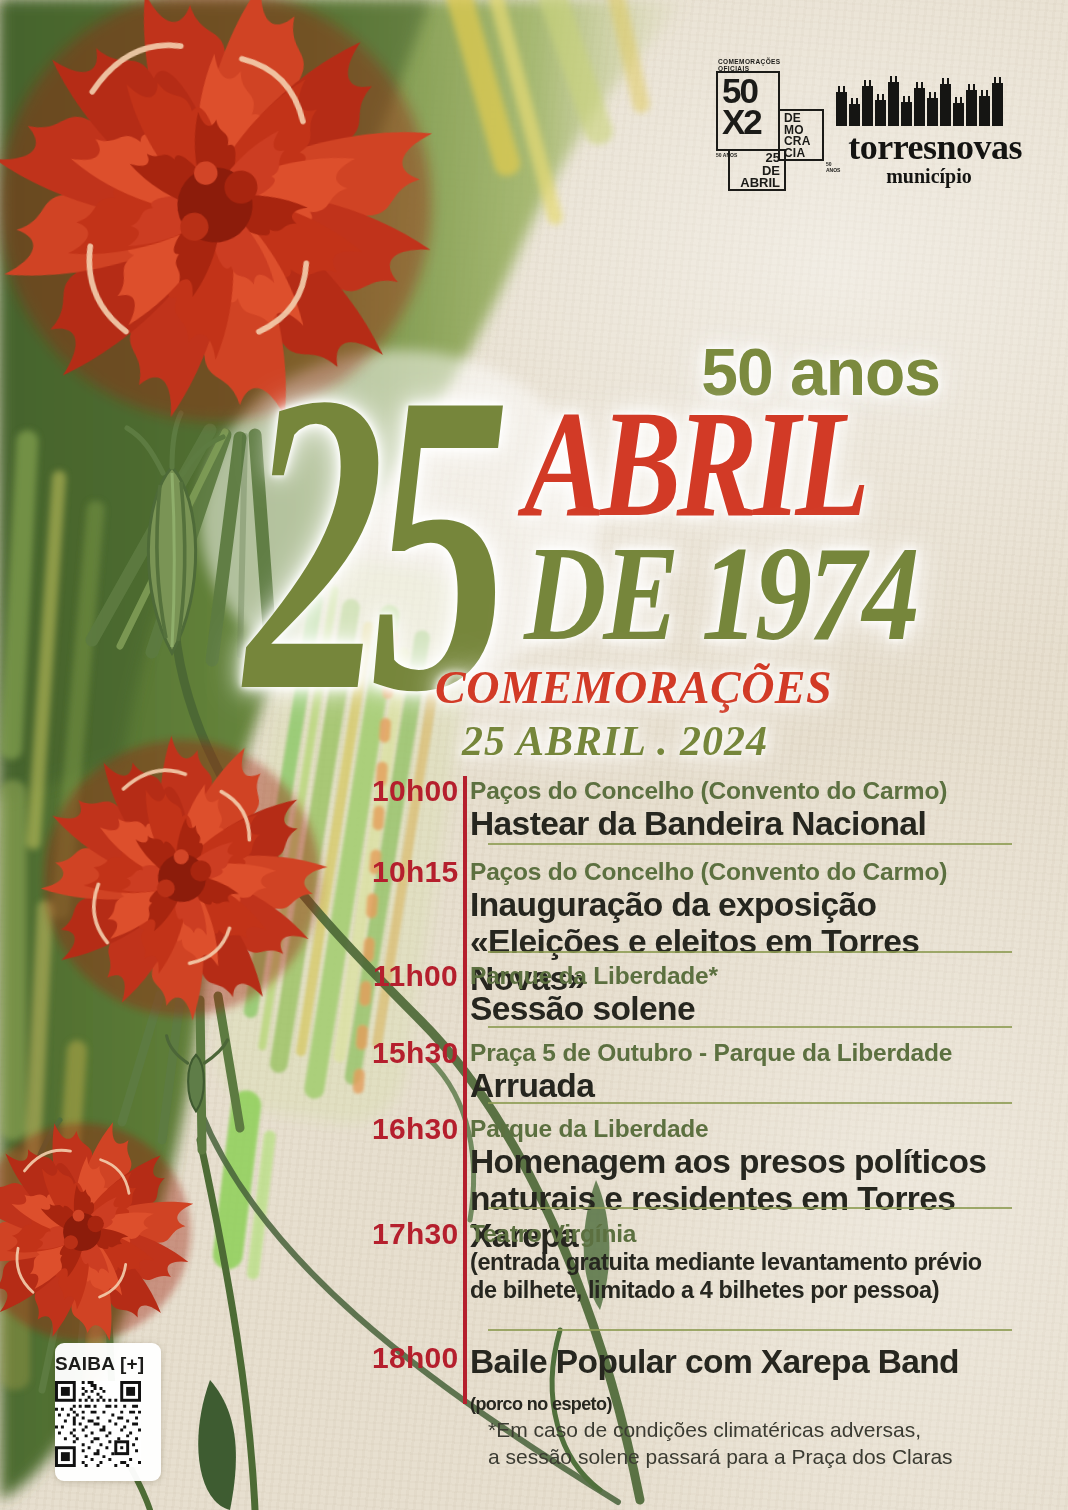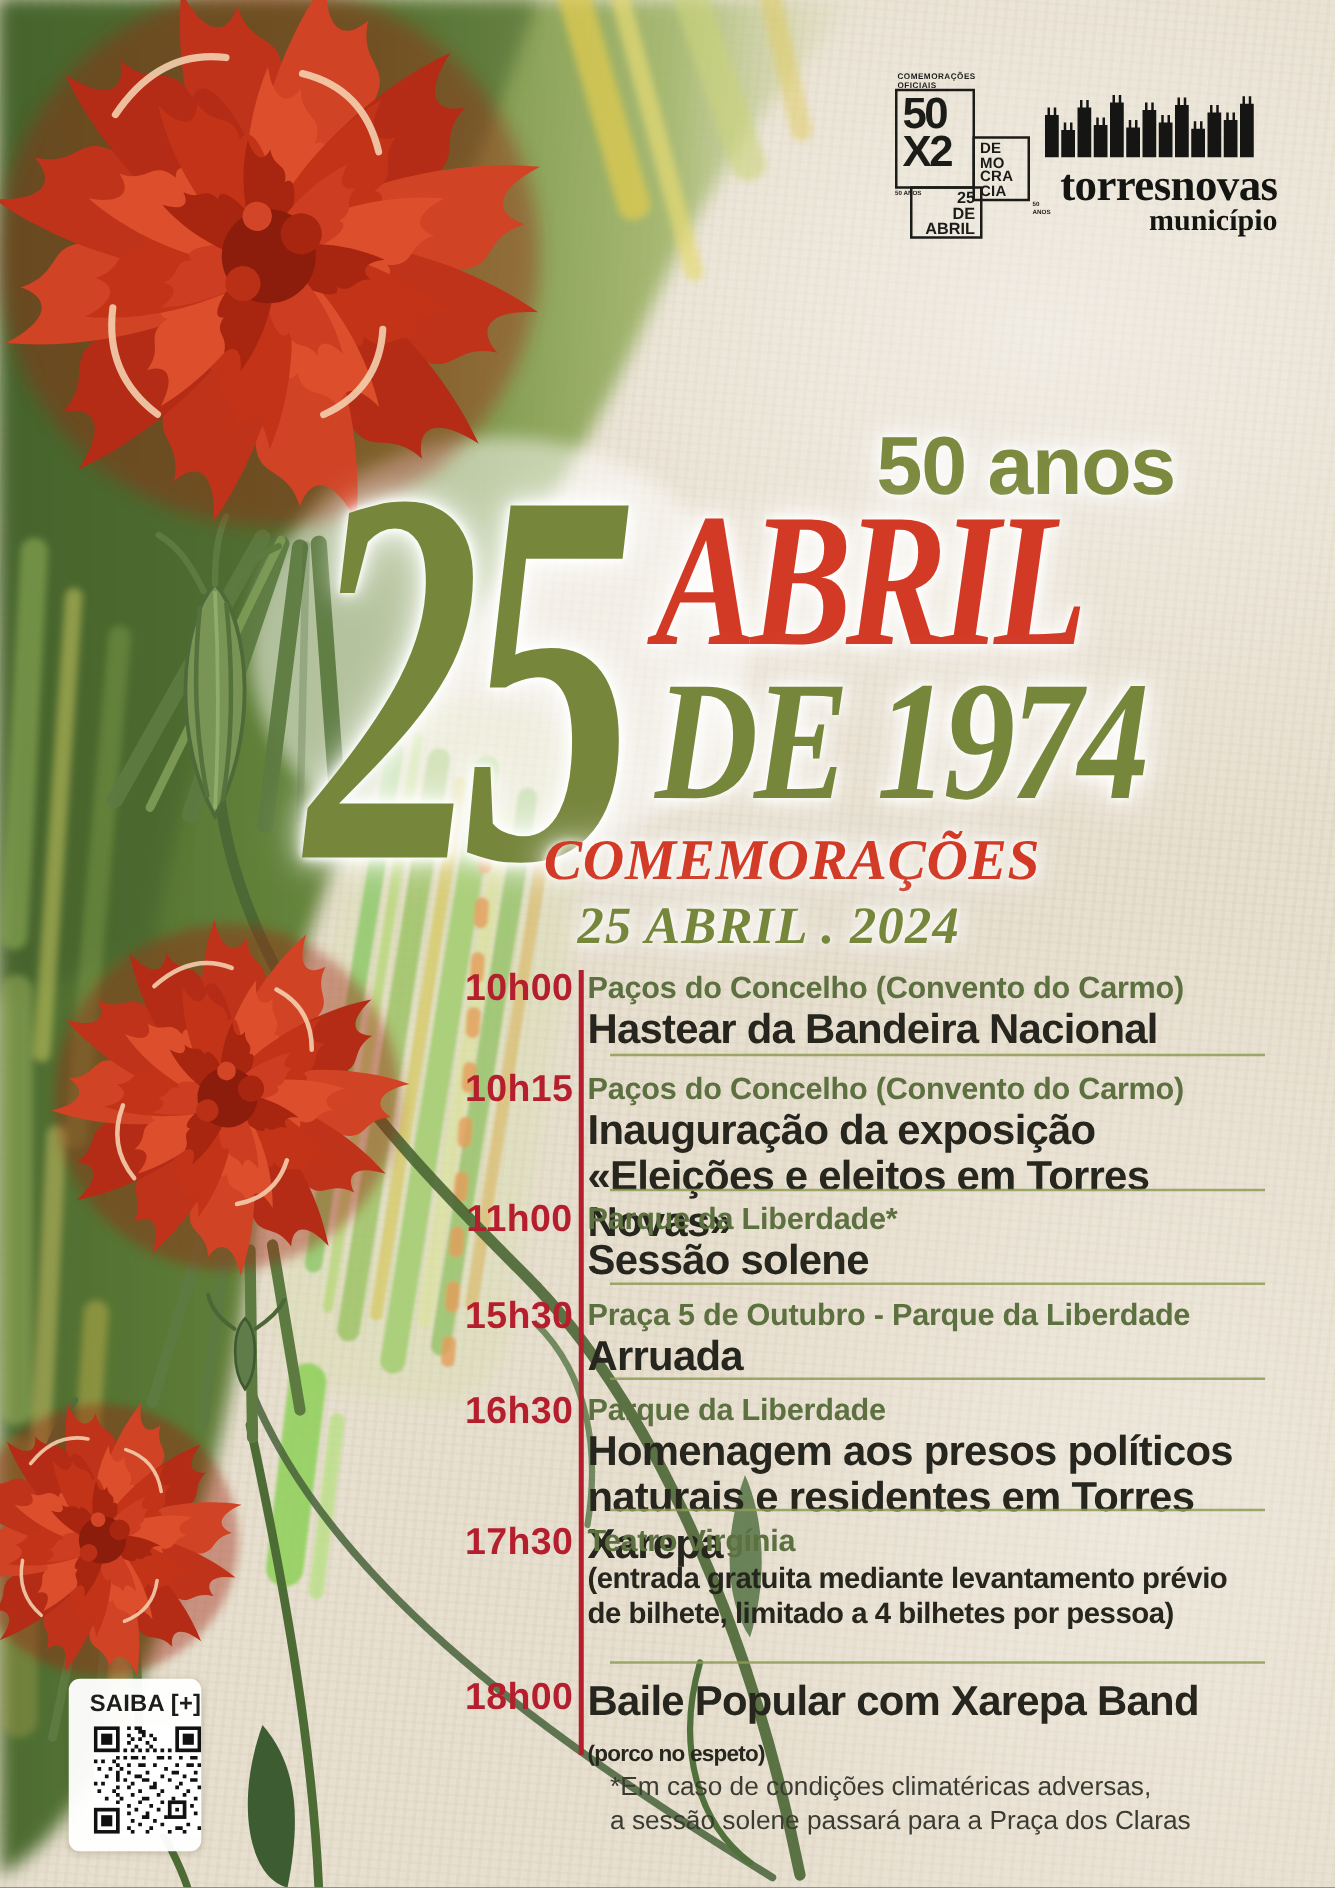--- a/index.html
+++ b/index.html
@@ -22,21 +22,21 @@
   .logo50x2 .tiny{font-size:6.5px;letter-spacing:.4px;line-height:7px;font-weight:600;position:absolute;left:13px;top:4px;}
   .logo50x2 .mainbox{position:absolute;left:11px;top:17px;width:64px;height:80px;border:2px solid #1b1b18;padding:2px 0 0 4px;box-sizing:border-box;}
   .logo50x2 .big{font-size:35px;font-weight:800;line-height:31px;letter-spacing:-2px;}
   .logo50x2 .demobox{position:absolute;left:73px;top:55px;width:46px;height:52px;border:2px solid #1b1b18;box-sizing:border-box;padding:2px 0 0 4px;}
   .logo50x2 .demo{font-size:12px;font-weight:800;line-height:11.5px;letter-spacing:.2px;}
   .logo50x2 .aprilbox{position:absolute;left:23px;top:95px;width:58px;height:42px;border:2px solid #1b1b18;box-sizing:border-box;text-align:right;padding:1px 4px 0 0;}
   .logo50x2 .april{font-size:13px;font-weight:800;line-height:12.5px;}
   .logo50x2 .micro{position:absolute;font-size:5px;font-weight:700;line-height:5.5px;}
   .logoTN{left:836px;top:68px;width:186px;z-index:3;color:#141412;}
   .logoTN .name{font-family:"Liberation Serif",serif;font-weight:700;font-size:36px;line-height:34px;letter-spacing:-.5px;text-align:right;}
-  .logoTN .muni{font-family:"Liberation Serif",serif;font-weight:600;font-size:24px;text-align:right;line-height:24px;}
+  .logoTN .muni{font-family:"Liberation Serif",serif;font-weight:600;font-size:20px;text-align:center;line-height:24px;}
 
   
   .t-serif{font-family:"Liberation Serif",serif;font-style:italic;font-weight:700;}
   .glow{text-shadow:0 0 6px #fff,0 0 14px #fff,0 0 26px rgba(255,255,255,.95),0 0 46px rgba(255,255,255,.7);}
   .t50anos{left:590px;top:334px;width:350px;text-align:right;font-size:66px;font-weight:800;
            color:#7b8a3e;letter-spacing:-1px;z-index:3;}
   .t25{left:245px;top:327px;font-size:430px;line-height:1;color:#76863b;transform:scaleX(.65);
        transform-origin:left top;letter-spacing:-22px;z-index:3;}
   .tabril{left:524px;top:388px;font-size:152px;line-height:1;color:#d23a26;transform:scaleX(.80);
           transform-origin:left top;letter-spacing:-6px;z-index:3;}
@@ -52,21 +52,21 @@
   .row{left:372px;width:648px;display:grid;grid-template-columns:86px 1fr;column-gap:30px;z-index:3;gap:12px;}
   .time{text-align:right;font-size:30px;line-height:29px;font-weight:800;color:#b51f2d;letter-spacing:.3px;}
   .location{font-size:24.5px;line-height:29px;font-weight:600;color:#5c7040;letter-spacing:-.2px;}
   .etitle{font-size:33.5px;line-height:37px;font-weight:600;color:#26261f;letter-spacing:-.6px;}
   .enote{font-size:23.5px;line-height:28px;font-weight:600;color:#26261f;letter-spacing:-.4px;}
   .suffix{font-size:18px;font-weight:600;}
   .footnote{left:488px;top:1416px;font-size:21px;line-height:27px;font-weight:500;color:#3b3b32;z-index:3;}
 
   
   .saiba{left:55px;top:1343px;width:106px;height:138px;background:rgba(255,255,255,.96);
-         border-radius:9px;z-index:3;box-shadow:0 1px 6px rgba(80,70,40,.25);text-align:right;}
+         border-radius:9px;z-index:3;box-shadow:0 1px 6px rgba(80,70,40,.25);text-align:left;}
   .saiba .lbl{font-size:19px;font-weight:700;color:#1c1c1a;margin-top:10px;letter-spacing:.2px;}
   .saiba svg{margin-top:6px;}
 </style>
 </head>
 <body>
 
 <div class="poster">
 
   <svg class="art" width="1068" height="1510" viewBox="0 0 1068 1510">
     <defs>

